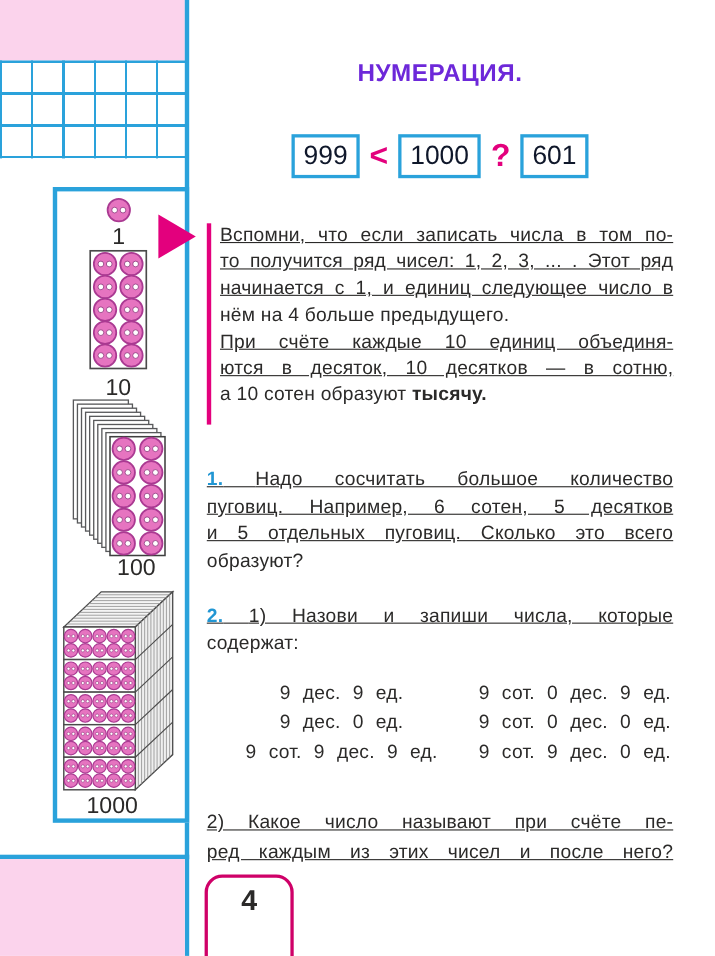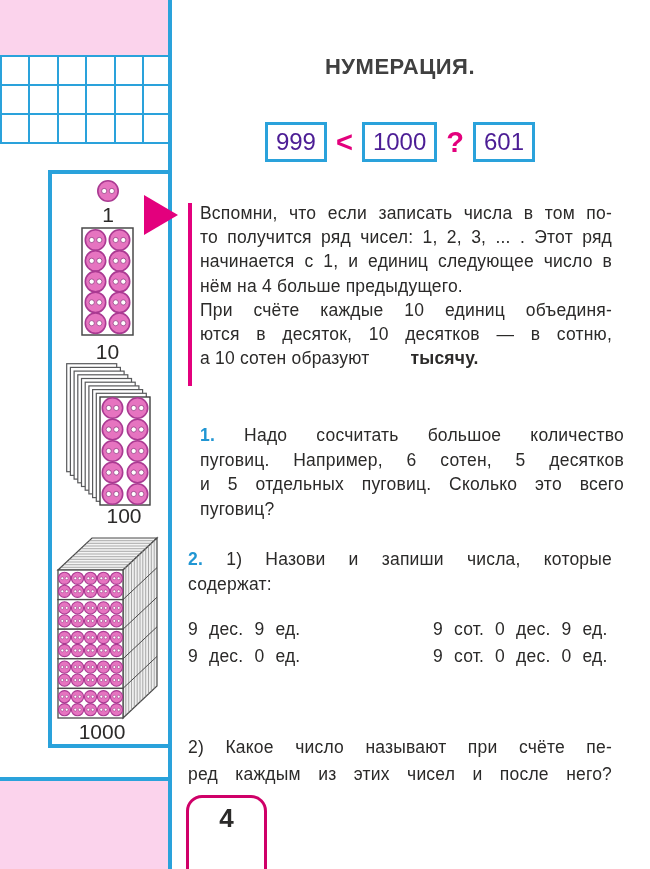--- a/index.html
+++ b/index.html
@@ -23,42 +23,42 @@
   .buttons-box svg{position:absolute;left:-4px;top:-4px;}
   .ill-label{font:400 21px "Liberation Sans",sans-serif;fill:#2b2a29;text-anchor:middle;}
 
   .arrow{left:144px;top:195px;width:0;height:0;z-index:5;
          border-top:20px solid transparent;border-bottom:20px solid transparent;
          border-left:34px solid #e3007d;}
   .intro-rule{left:188px;top:203px;width:3.5px;height:183px;background:#e3007d;}
 
   
   .title{left:188px;top:52px;width:424px;text-align:center;
-         font-size:22px;font-weight:bold;color:#404040;line-height:30px;
+         font-size:22px;font-weight:bold;color:#6d28d9;line-height:30px;
          word-spacing:9px;letter-spacing:.5px;}
 
   
   .compare{left:188px;top:119px;width:424px;height:46px;display:flex;
            align-items:center;justify-content:center;gap:9px;}
   .cmp-box{border:3.5px solid #2aa2db;background:#fff;padding:1px 8px;
-           font-size:24px;color:#4c1d95;line-height:32px;}
+           font-size:24px;color:#0f172a;line-height:32px;}
   .cmp-op{color:#e3007d;font-weight:bold;font-size:29px;line-height:29px;}
 
   
   .txt{font-size:17.5px;line-height:24.2px;letter-spacing:.2px;}
-  .jline{text-align:justify;text-align-last:justify;}
+  .jline{text-align:justify;text-align-last:justify;text-decoration:underline;}
   .jlast{text-align:justify;text-align-last:left;}
-  .b{font-weight:bold;margin-left:36px;}
+  .b{font-weight:bold;}
   .num{color:#2196d3;font-weight:bold;}
 
   .intro{left:200px;top:201px;width:412px;}
-  .ex1{left:188px;top:423px;width:424px;line-height:24.6px;margin-left:12px;}
+  .ex1{left:188px;top:423px;width:424px;line-height:24.6px;}
   .ex2i{left:188px;top:547px;width:424px;line-height:24.5px;}
   .numbers{left:188px;top:616px;width:424px;line-height:27px;word-spacing:6px;}
-  .numrow{display:flex;}
+  .numrow{display:flex;text-align:center;}
   .numrow .lcell{width:245px;}
   .numrow .rcell{flex:1;}
   .part2{left:188px;top:734px;width:424px;line-height:27px;}
 
   
   .pagenum{left:186px;top:795px;width:81px;height:90px;border:3.5px solid #cf0068;
            border-radius:16px;background:#fff;box-sizing:border-box;
            text-align:center;padding-top:5px;font-size:26px;font-weight:bold;}
 </style>
 </head>
@@ -213,37 +213,41 @@
     <div class="jlast">нём на 4 больше предыдущего.</div>
     <div class="jline">При счёте каждые 10 единиц объединя-</div>
     <div class="jline">ются в десяток, 10 десятков — в сотню,</div>
     <div class="jlast"><span>а 10 сотен образуют</span> <span class="b">тысячу.</span></div>
   </div>
 
   <div class="abs ex1 txt">
     <div class="jline"><span class="num">1.</span> <span>Надо сосчитать большое количество</span></div>
     <div class="jline">пуговиц. Например, 6 сотен, 5 десятков</div>
     <div class="jline">и 5 отдельных пуговиц. Сколько это всего</div>
-    <div class="jlast">пуговиц?</div>
+    <div class="jlast">образуют?</div>
   </div>
 
   <div class="abs ex2i txt">
     <div class="jline"><span class="num">2.</span> <span>1) Назови и запиши числа, которые</span></div>
     <div class="jlast">содержат:</div>
   </div>
 
   <div class="abs numbers txt">
     <div class="numrow">
       <span class="lcell">9 дес. 9 ед.</span>
       <span class="rcell">9 сот. 0 дес. 9 ед.</span>
     </div>
     <div class="numrow">
       <span class="lcell">9 дес. 0 ед.</span>
       <span class="rcell">9 сот. 0 дес. 0 ед.</span>
     </div>
+    <div class="numrow">
+      <span class="lcell">9 сот. 9 дес. 9 ед.</span>
+      <span class="rcell">9 сот. 9 дес. 0 ед.</span>
+    </div>
   </div>
 
   <div class="abs part2 txt">
     <div class="jline">2) Какое число называют при счёте пе-</div>
     <div class="jline">ред каждым из этих чисел и после него?</div>
   </div>
 
   <div class="abs pagenum">
     <span>4</span>
   </div>

